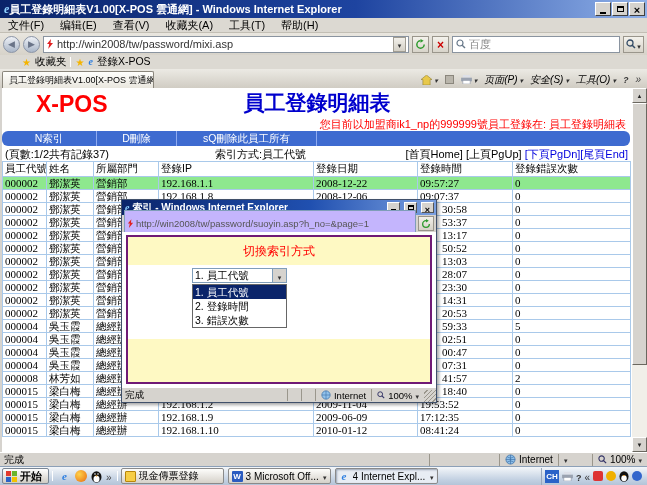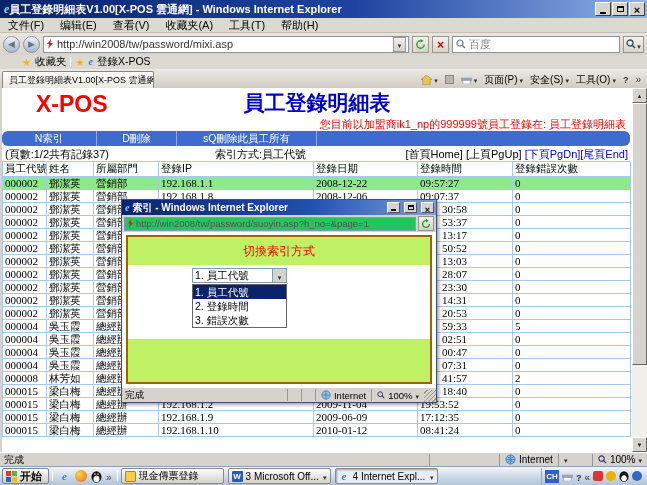--- a/index.html
+++ b/index.html
@@ -55,21 +55,21 @@
 
   .tabrow { position:absolute; top:69px; left:0; width:647px; height:19px;
     background:linear-gradient(#eceae4,#d0ccc3); display:flex; align-items:flex-end;
     padding:0 2px; }
   .tab { width:152px; height:17px; background:linear-gradient(#fefefc,#e9e6de);
     border:1px solid #8a867c; border-bottom:none; border-radius:2px 2px 0 0;
     display:flex; align-items:center; padding:0 3px; gap:3px; font-size:9px;
     overflow:hidden; white-space:nowrap; }
   .cmdbar { margin-left:auto; display:flex; align-items:center; gap:3px;
     font-size:10px; height:17px; padding-right:2px; }
-  .cmd { display:flex; align-items:center; gap:2px; padding:0 2px; }
+  .cmd { display:flex; align-items:center; gap:2px; padding:0 2px;font-style:italic; }
   .feed-sq { width:9px; height:9px; background:#b9b5ab; border:1px solid #8a867c; }
   .chev::after { content:"»"; font-size:10px; color:#444; }
 
   
   .viewport { position:absolute; left:2px; top:88px; width:630px; height:364px;
     background:#fff; overflow:hidden; }
   .logo { position:absolute; left:6px; top:3px; color:#f00; font-size:23px;
     font-weight:900;margin-left:28px; }
   .ptitle { position:absolute; left:0; right:0; top:1px; text-align:center;
     font-size:21px; font-weight:bold; color:#0000cd;
@@ -121,28 +121,28 @@
     display:flex; align-items:center; padding:0 2px 0 3px; gap:3px; }
   .p-title .ptxt { color:#fff; font-weight:bold; font-size:10px; flex:1;
     white-space:nowrap; overflow:hidden; }
   .p-btn { width:13px; height:11px; background:#d6d3ce; border:1px solid;
     border-color:#fff #555 #555 #fff; margin-left:1px;
     display:flex; align-items:center; justify-content:center; }
   .p-btn .gl-min { width:5px; height:2px; margin-top:5px; }
   .p-btn .gl-max { width:6px; height:5px; }
   .p-btn .gl-close::after { font-size:9px; }
   .p-url { height:17px; display:flex; align-items:center; padding:1px 2px; gap:2px; }
-  .p-urlbox { flex:1; height:14px; background:#22c55e; border:1px solid #7f9db9;
+  .p-urlbox { flex:1; height:27px; background:#c4b5fd; border:1px solid #7f9db9;
     display:flex; align-items:center; gap:2px; padding:0 2px; font-size:9.5px;
     color:#555; white-space:nowrap; overflow:hidden; }
   .p-go { width:16px; height:15px; background:linear-gradient(#f2f0ea,#d6d2c8);
     border:1px solid #98948a; display:flex; align-items:center; justify-content:center; }
   .p-body { position:relative; height:155px; background:#fff; overflow:hidden; }
   .p-box { position:absolute; left:4px; right:4px; top:3px; bottom:3px;
-    border:2px solid #a16207; background:#bef264; }
+    border:2px solid #701a75; background:#fef9c3; }
   .p-band1 { height:28px; display:flex; align-items:center; justify-content:center;
     color:#f00; font-size:12px; }
   .p-band2 { height:74px; background:#fff; }
   .p-select { position:absolute; left:70px; top:36px; width:95px; height:15px;
     background:#fff; border:1px solid #7f9db9; display:flex; align-items:center;
     font-size:10.5px; }
   .p-select .val { flex:1; padding-left:2px; white-space:nowrap; overflow:hidden; }
   .p-select .btn { width:14px; height:13px; background:#d6d3ce;
     border-left:1px solid #7f9db9; display:flex; align-items:center; justify-content:center; }
   .p-list { position:absolute; left:70px; top:52px; width:95px; background:#fff;

